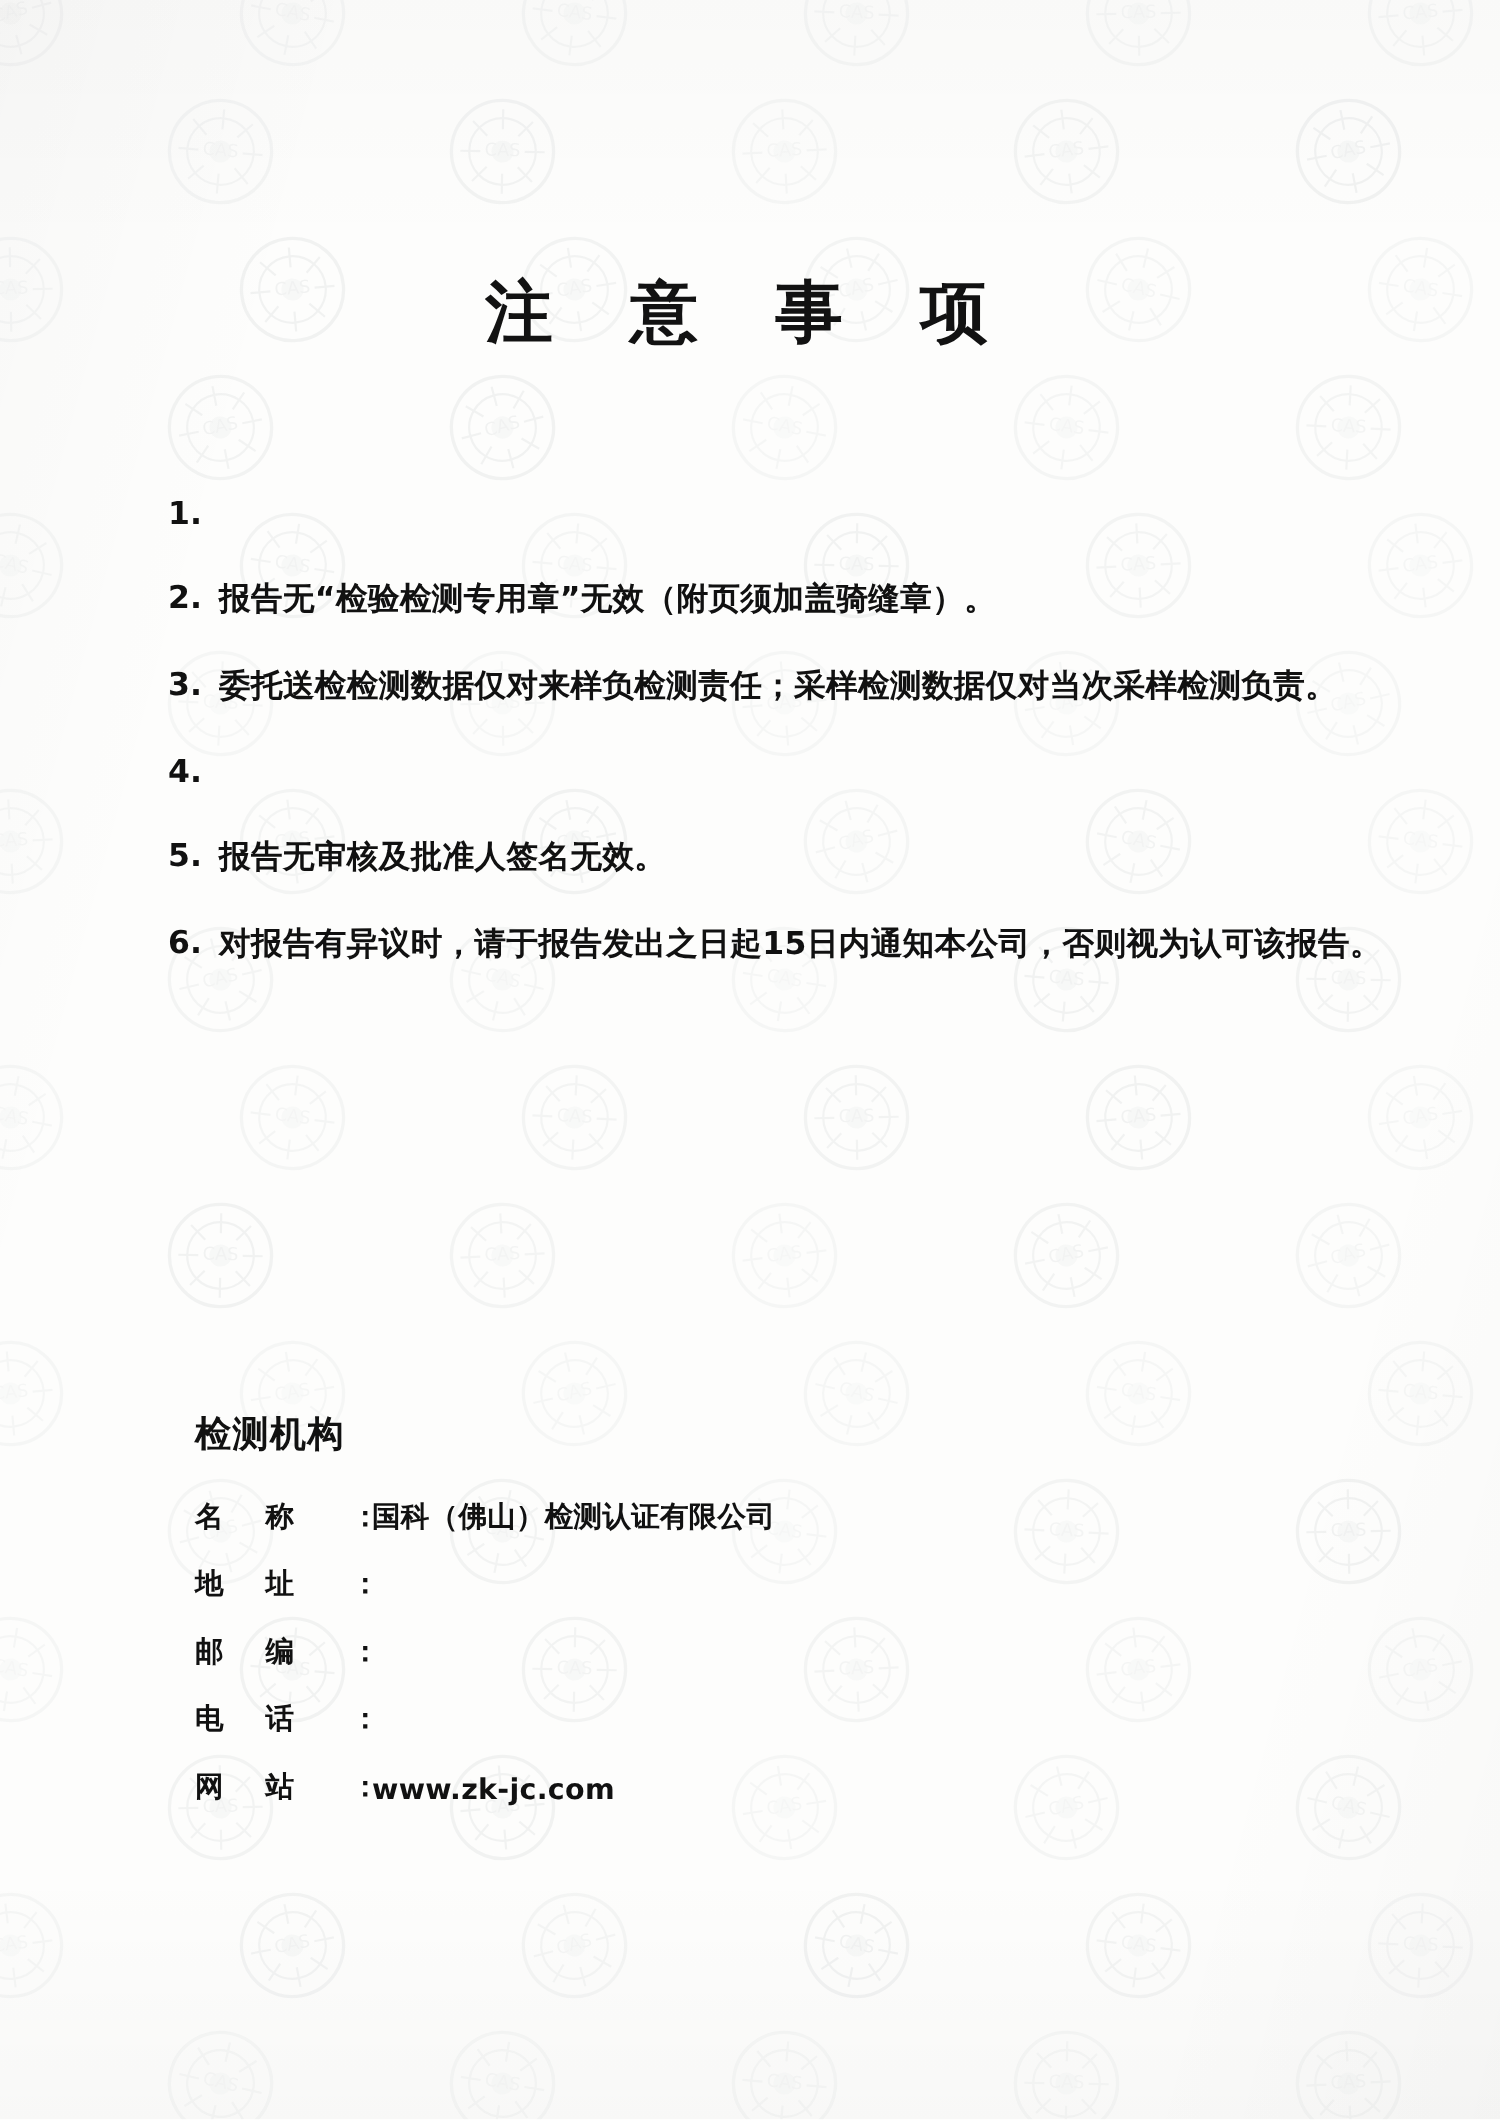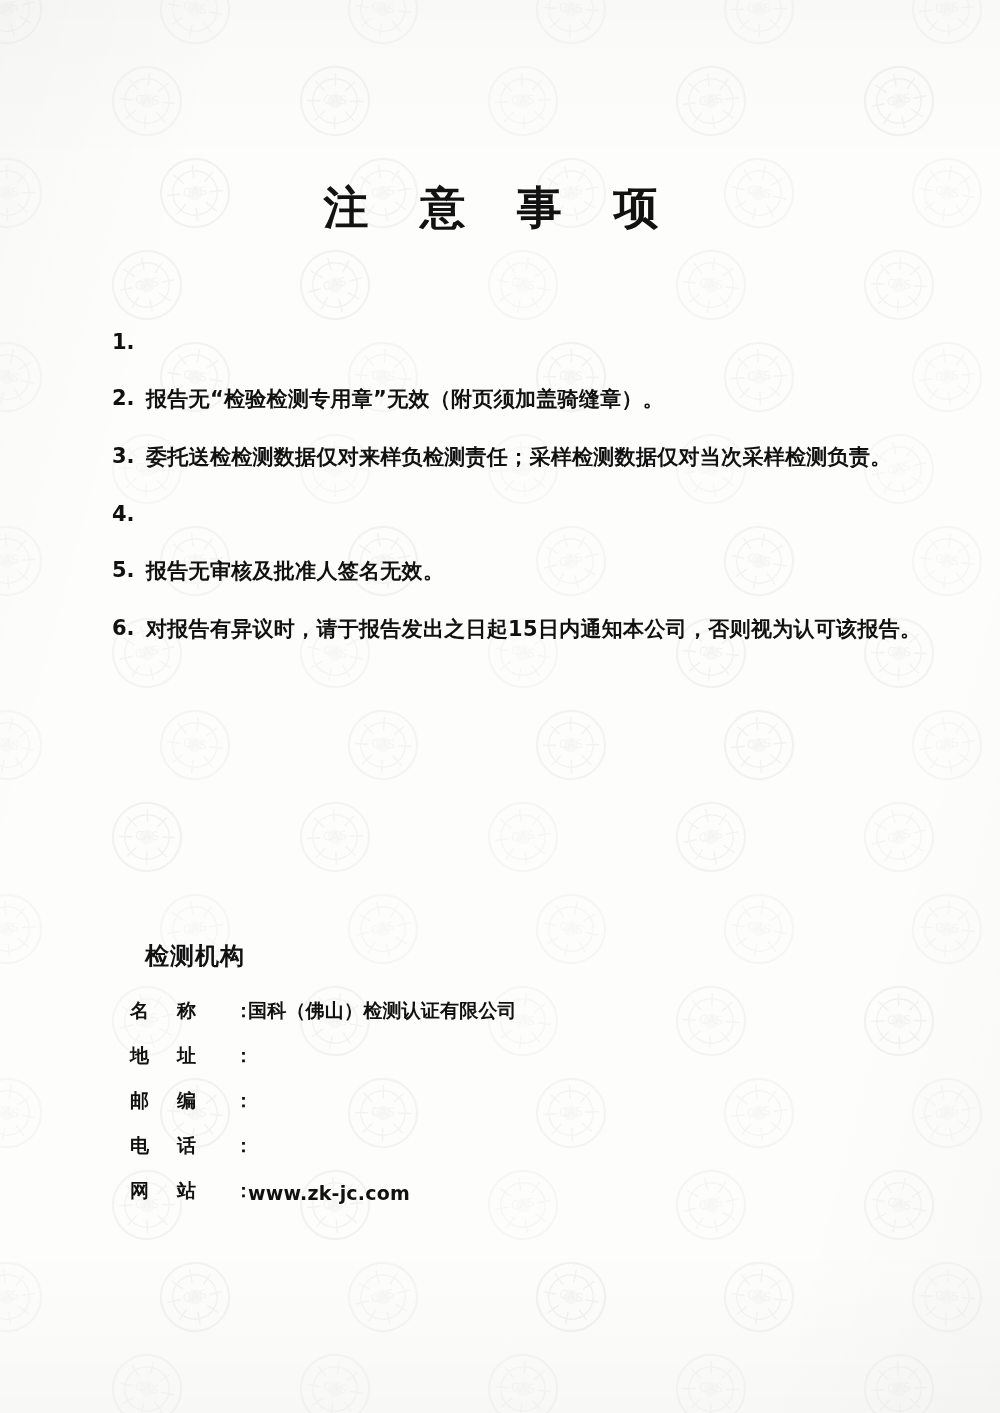--- a/index.html
+++ b/index.html
@@ -84,21 +84,21 @@
   }
 
   .org-block {
     margin-top: 292px;
     padding: 0 80px 0 130px;
   }
   .org-heading {
     font-size: 24px;
     font-weight: bold;
     color: #111;
-    margin: 0 0 26px 15px;
+    margin: 0 0 26px 0;
     letter-spacing: 1px;
   }
   .org-row {
     display: flex;
     align-items: flex-end;
     margin: 0 0 19px 0;
     font-size: 19px;
     color: #111;
     font-weight: bold;
   }

